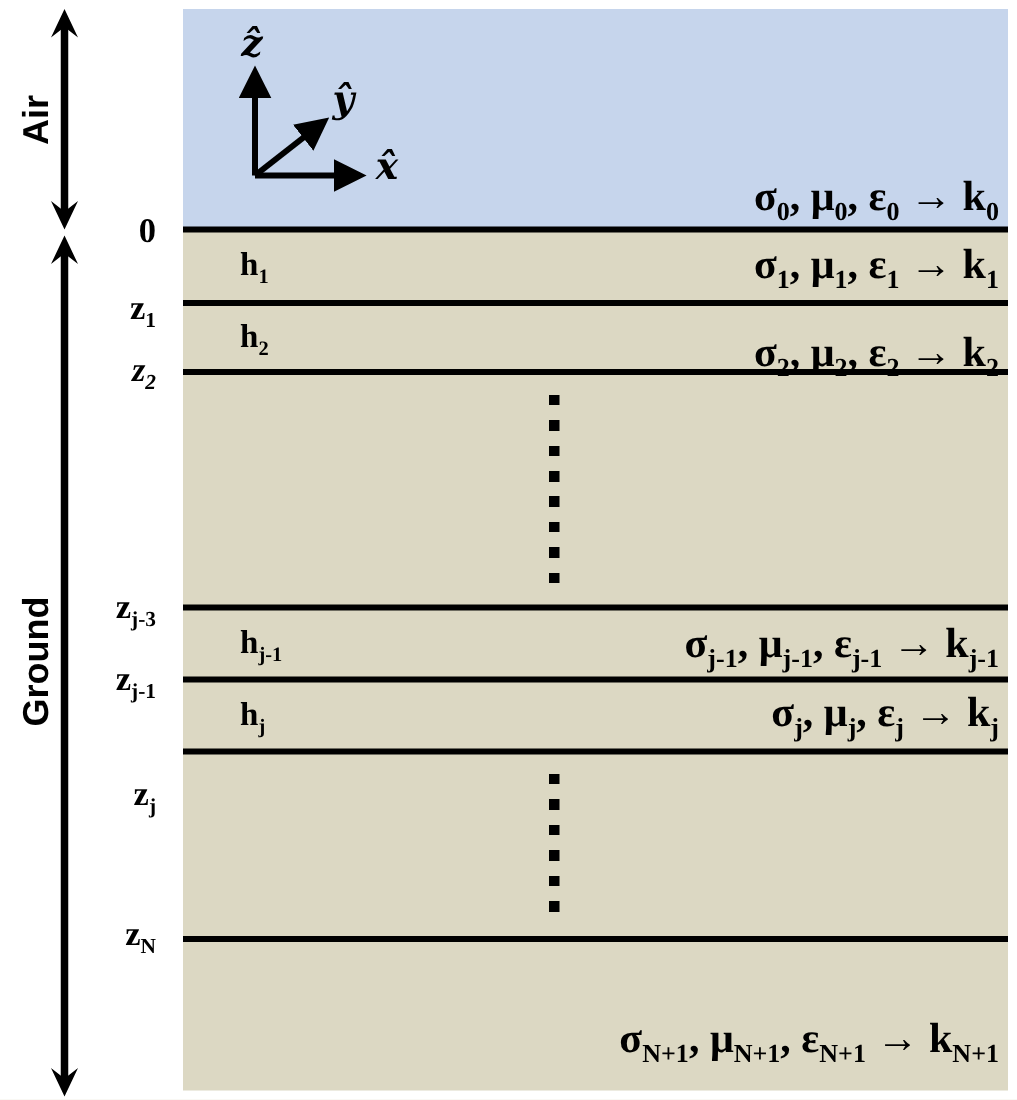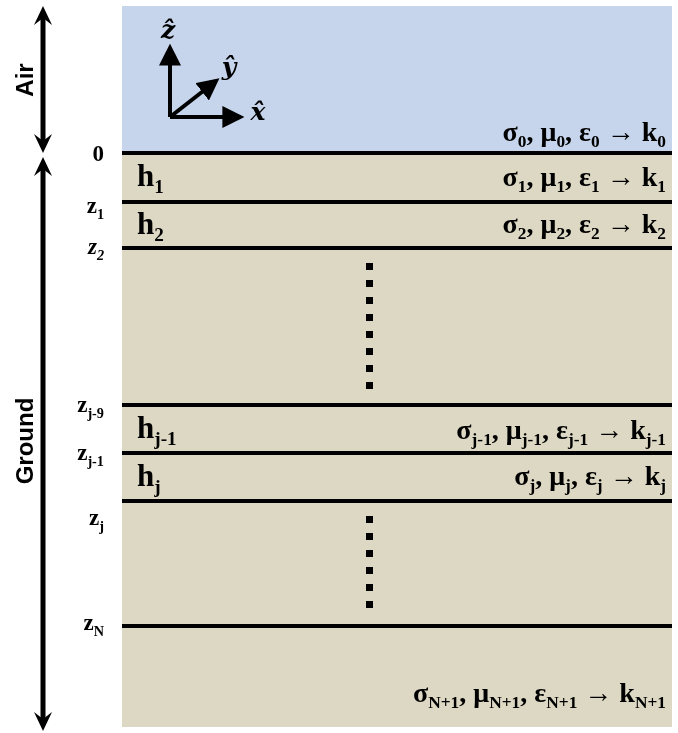--- a/index.html
+++ b/index.html
@@ -12,22 +12,22 @@
   }
   .panel{position:absolute;}
   .air-panel{left:122px;top:6px;width:550px;height:147px;background:#c6d5ec;}
   .ground-panel{left:122px;top:153px;width:550px;height:574px;background:#dcd8c3;}
   .iface{position:absolute;left:122px;width:550px;height:4px;background:#000;}
   .depth-label{
     position:absolute;right:574px;transform:translateY(-50%);
     font-weight:bold;font-size:23px;color:#000;white-space:nowrap;
   }
   .thick-label{
-    position:absolute;left:137px;transform:translateY(-50%);
-    font-weight:bold;font-size:31px;color:#000;white-space:nowrap;
+    position:absolute;left:160px;transform:translateY(-50%);
+    font-weight:bold;font-size:22px;color:#000;white-space:nowrap;
   }
   .prop-label{
     position:absolute;right:12px;transform:translateY(-50%);
     font-weight:bold;font-size:28px;color:#000;white-space:nowrap;
   }
   .prop-label sub, .depth-label sub, .thick-label sub{
     font-size:0.62em;font-weight:bold;
   }
   .ellipsis{
     position:absolute;left:366px;width:7px;
@@ -94,30 +94,30 @@
     <line x1="48" y1="117" x2="118" y2="117" stroke="#000" stroke-width="4" marker-end="url(#ah)"></line>
     <line x1="48" y1="117" x2="94" y2="81" stroke="#000" stroke-width="4" marker-end="url(#ah)"></line>
   </svg>
   <div class="axis-label" style="left:168px;top:29px;">ẑ</div>
   <div class="axis-label" style="left:229px;top:66px;">ŷ</div>
   <div class="axis-label" style="left:258px;top:111px;">x̂</div>
 
   <div class="depth-label" style="top:154px;">0</div>
   <div class="depth-label" style="top:208px;">z<sub>1</sub></div>
   <div class="depth-label" style="top:249px;font-style:italic;">z<sub>2</sub></div>
-  <div class="depth-label" style="top:407px;">z<sub>j-9</sub></div>
+  <div class="depth-label" style="top:407px;">z<sub>j-3</sub></div>
   <div class="depth-label" style="top:455px;">z<sub>j-1</sub></div>
-  <div class="depth-label" style="top:520px;">z<sub>j</sub></div>
+  <div class="depth-label" style="top:532px;">z<sub>j</sub></div>
   <div class="depth-label" style="top:625px;">z<sub>N</sub></div>
 
   <div class="thick-label" style="top:178px;">h<sub>1</sub></div>
   <div class="thick-label" style="top:226px;text-align:right;">h<sub>2</sub></div>
   <div class="thick-label" style="top:430px;font-family:Liberation Serif, serif;">h<sub>j-1</sub></div>
   <div class="thick-label" style="top:478px;">h<sub>j</sub></div>
 
   <div class="prop-label" style="top:134px;">σ<sub>0</sub>, μ<sub>0</sub>, ε<sub>0</sub> → k<sub>0</sub></div>
   <div class="prop-label" style="top:179px;margin-left:16px;">σ<sub>1</sub>, μ<sub>1</sub>, ε<sub>1</sub> → k<sub>1</sub></div>
-  <div class="prop-label" style="top:226px;">σ<sub>2</sub>, μ<sub>2</sub>, ε<sub>2</sub> → k<sub>2</sub></div>
+  <div class="prop-label" style="top:238px;">σ<sub>2</sub>, μ<sub>2</sub>, ε<sub>2</sub> → k<sub>2</sub></div>
   <div class="prop-label" style="top:432px;">σ<sub>j-1</sub>, μ<sub>j-1</sub>, ε<sub>j-1</sub> → k<sub>j-1</sub></div>
   <div class="prop-label" style="top:478px;">σ<sub>j</sub>, μ<sub>j</sub>, ε<sub>j</sub> → k<sub>j</sub></div>
   <div class="prop-label" style="top:695px;">σ<sub>N+1</sub>, μ<sub>N+1</sub>, ε<sub>N+1</sub> → k<sub>N+1</sub></div>
 
 </div>
 
 </body></html>

